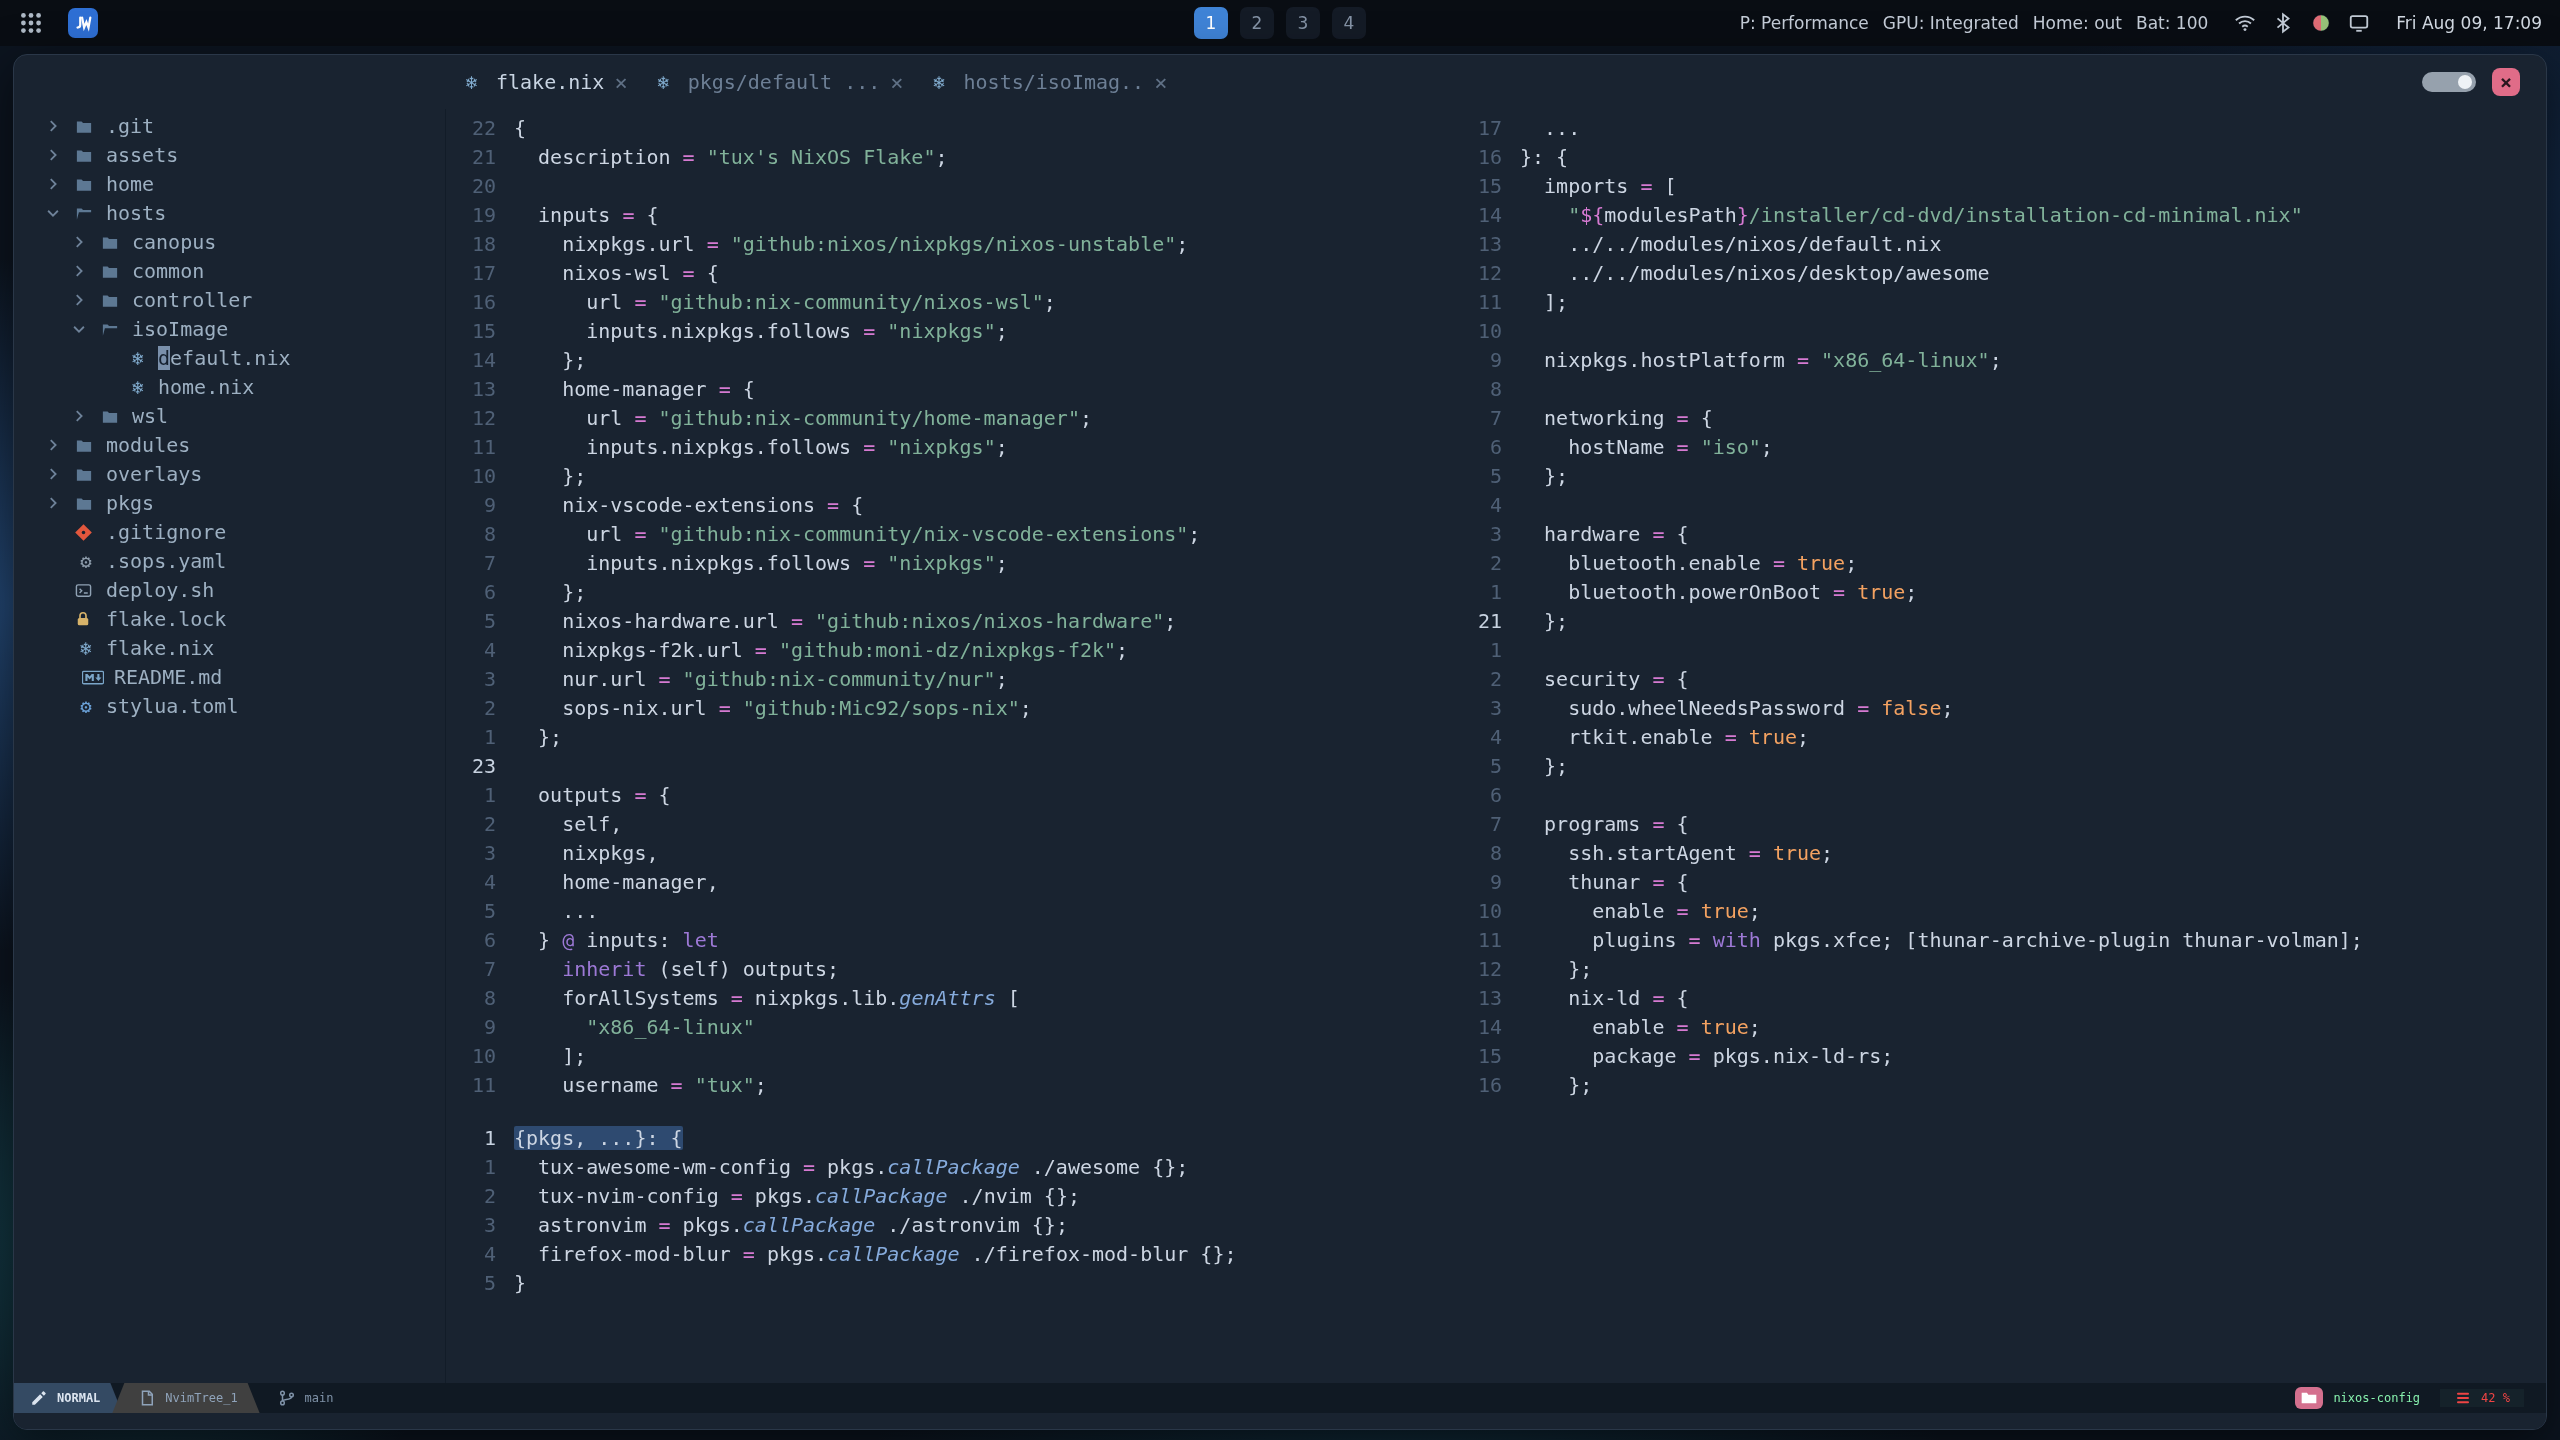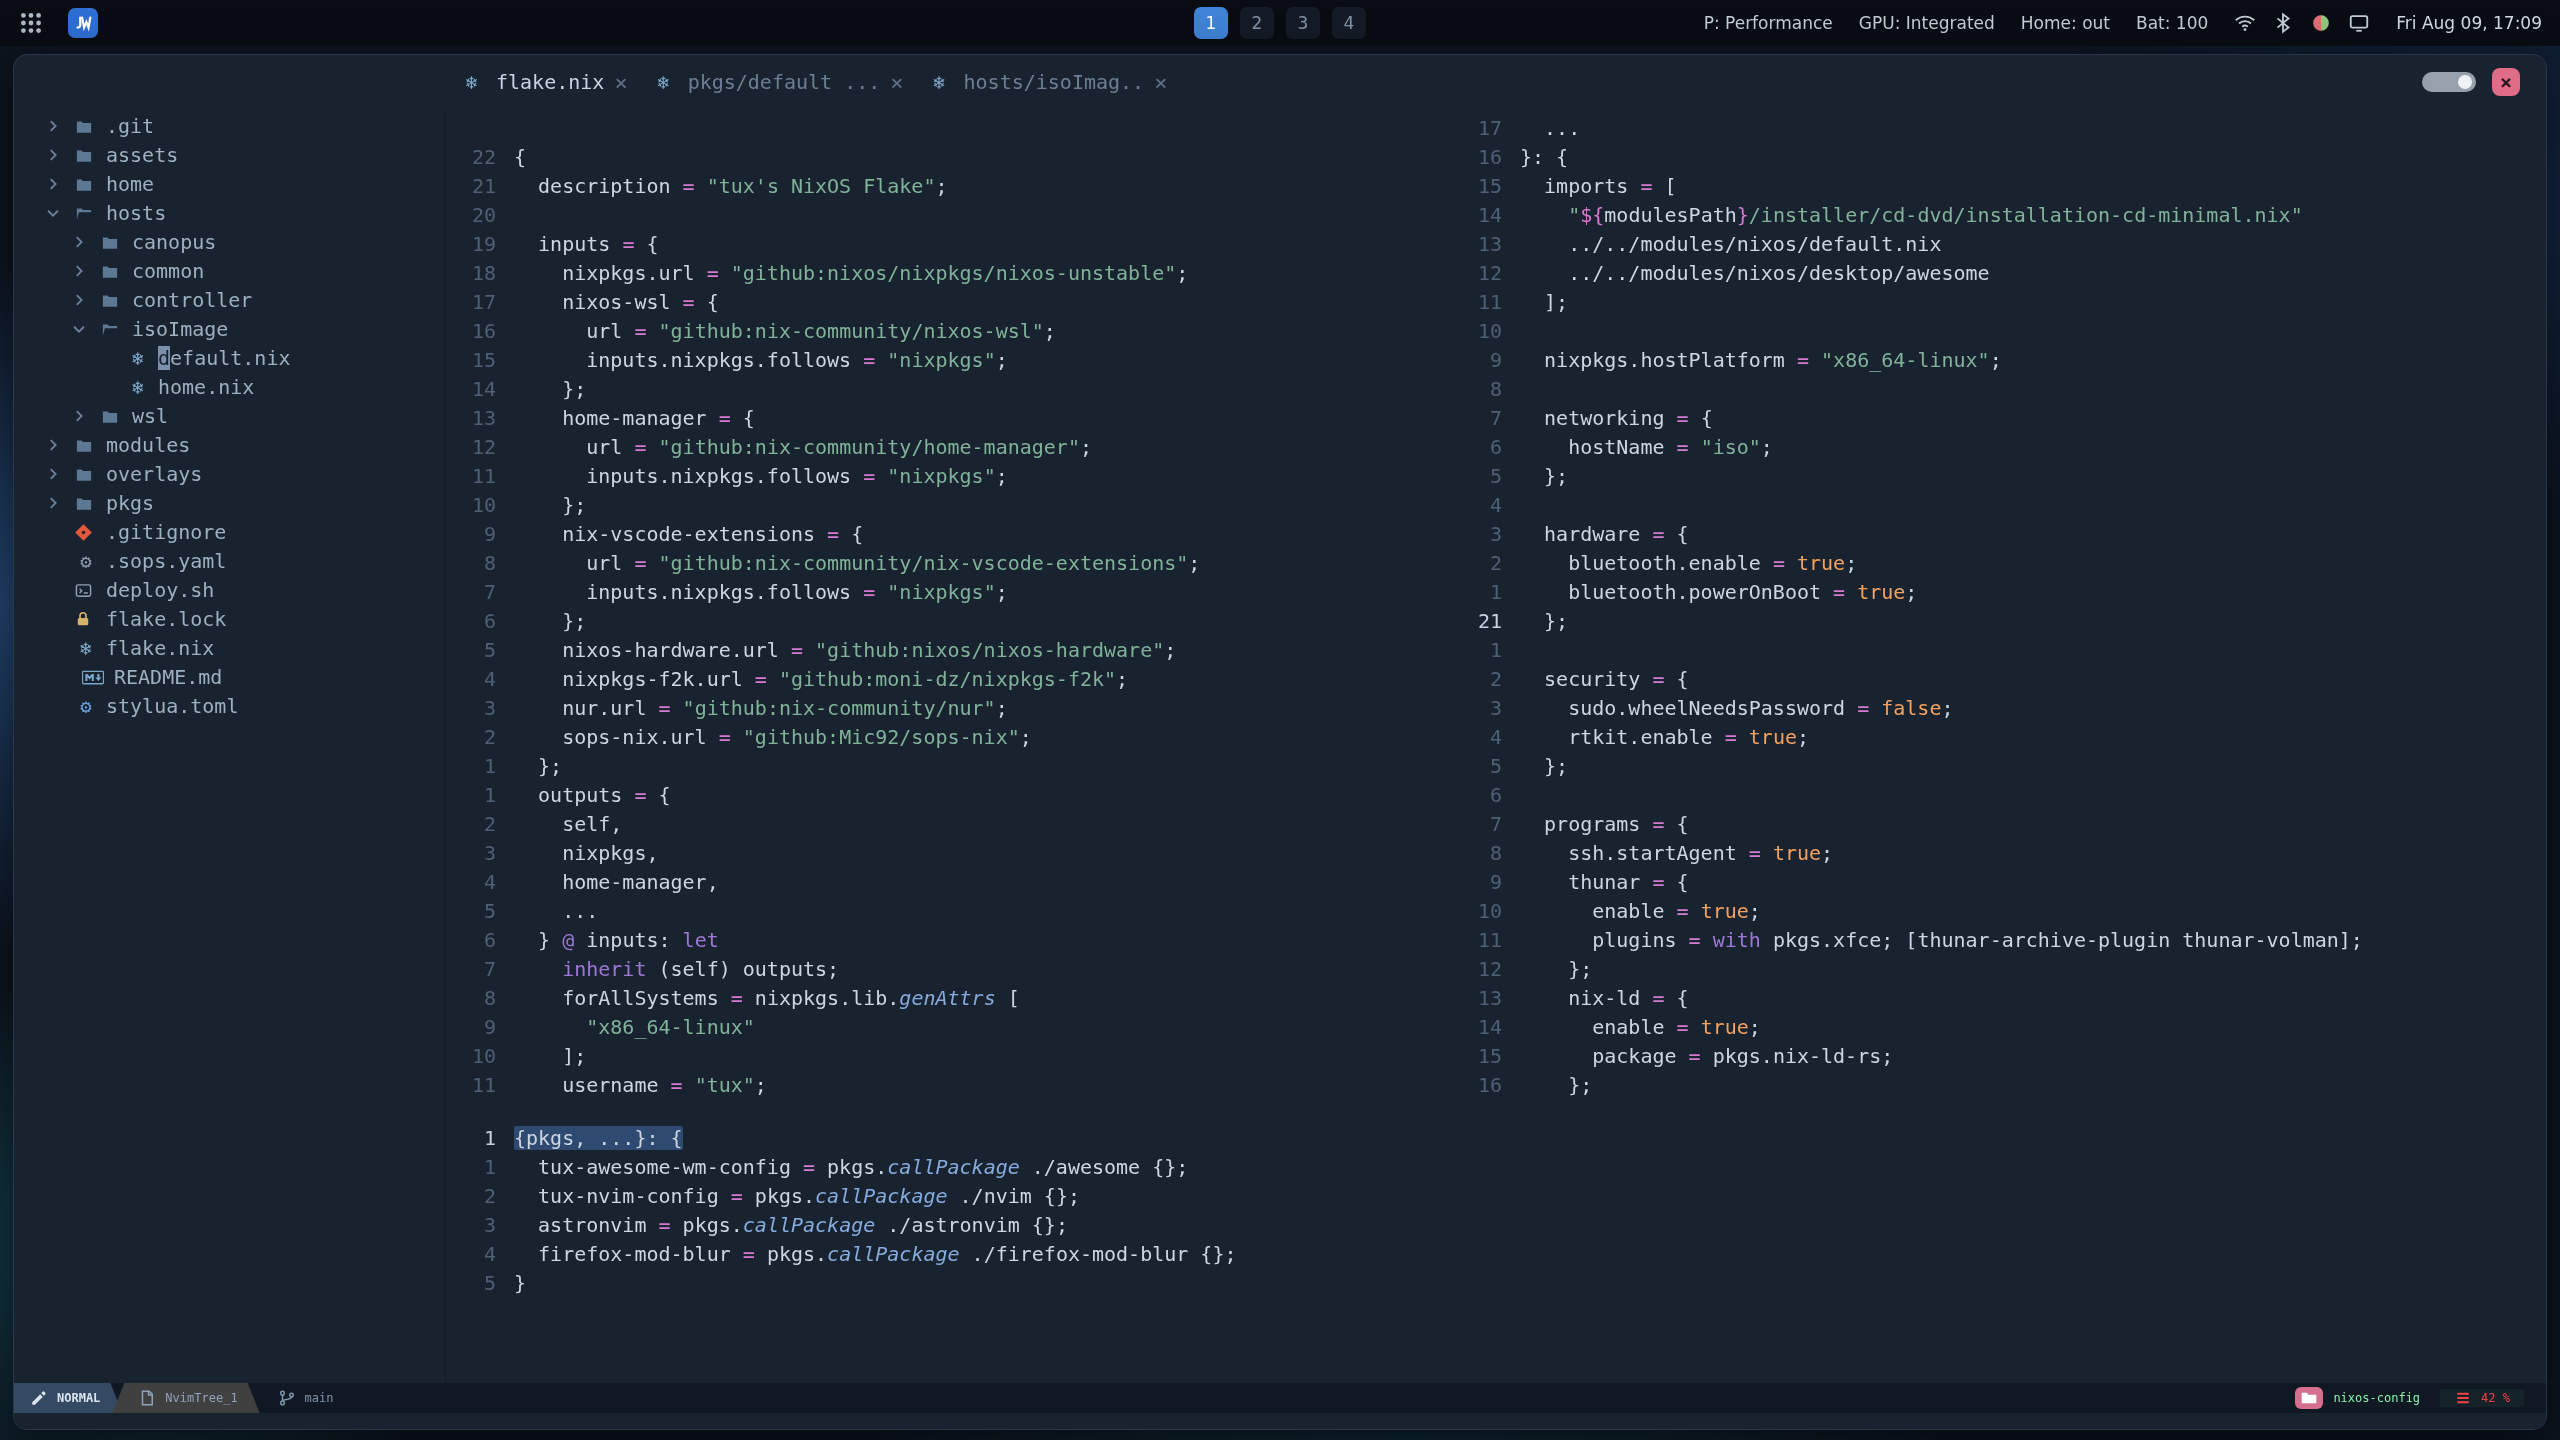--- a/index.html
+++ b/index.html
@@ -22,21 +22,21 @@
   .tb-apps { width:26px; height:26px; color:#aeb9c6; }
   .tb-apps svg, .ic svg { width:100%; height:100%; display:block; }
   .tb-logo { width:30px; height:30px; border-radius:7px; background:#2e6fd4;
     display:flex; align-items:center; justify-content:center; padding:4px; }
   .tb-center { position:absolute; left:50%; transform:translateX(-50%);
     display:flex; gap:12px; }
   .ws { width:34px; height:32px; border-radius:7px; background:#141b26; color:#8593a6;
     display:flex; align-items:center; justify-content:center; font-size:17px; }
   .ws.active { background:#3f83d6; color:#ffffff; }
   .tb-right { margin-left:auto; display:flex; align-items:center; gap:26px; }
-  .tb-status { display:flex; align-items:center; gap:26px; }
+  .tb-status { display:flex; align-items:center; gap:14px; }
   .tb-item { color:#c4ccd7; }
   .tb-icons { display:flex; align-items:center; gap:16px; }
   .tb-icons .ic { width:22px; height:22px; color:#c2cbd6; display:inline-block; }
   .tb-clock { color:#d3dae3; }
 
   
   .window { position:absolute; left:13px; right:13px; top:54px; bottom:10px;
     background:#192330; border:1px solid #2a3748; border-radius:14px;
     box-shadow:0 14px 48px rgba(0,0,0,.55); overflow:hidden;
     display:flex; flex-direction:column;
@@ -516,20 +516,24 @@
             </div>
             <div class="crow">
               <span class="lnum">2</span>
               <span class="ltext"><span class="tk-d">    sops-nix.url </span><span class="tk-o">= </span><span class="tk-s">"github:Mic92/sops-nix"</span><span class="tk-d">;</span></span>
             </div>
             <div class="crow">
               <span class="lnum">1</span>
               <span class="ltext"><span class="tk-d">  };</span></span>
             </div>
             <div class="crow">
+              <span class="lnum cur">23</span>
+              <span class="ltext"></span>
+            </div>
+            <div class="crow">
               <span class="lnum">1</span>
               <span class="ltext"><span class="tk-d">  outputs </span><span class="tk-o">= </span><span class="tk-d">{</span></span>
             </div>
             <div class="crow">
               <span class="lnum">2</span>
               <span class="ltext"><span class="tk-d">    self,</span></span>
             </div>
             <div class="crow">
               <span class="lnum">3</span>
               <span class="ltext"><span class="tk-d">    nixpkgs,</span></span>

